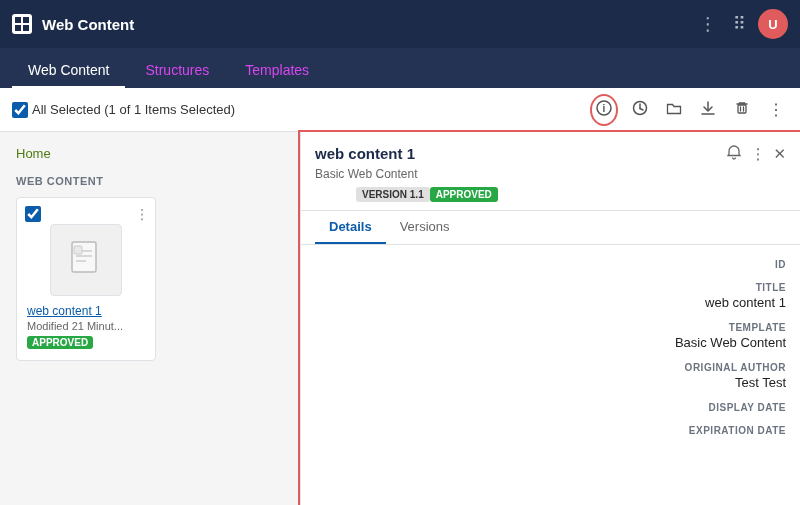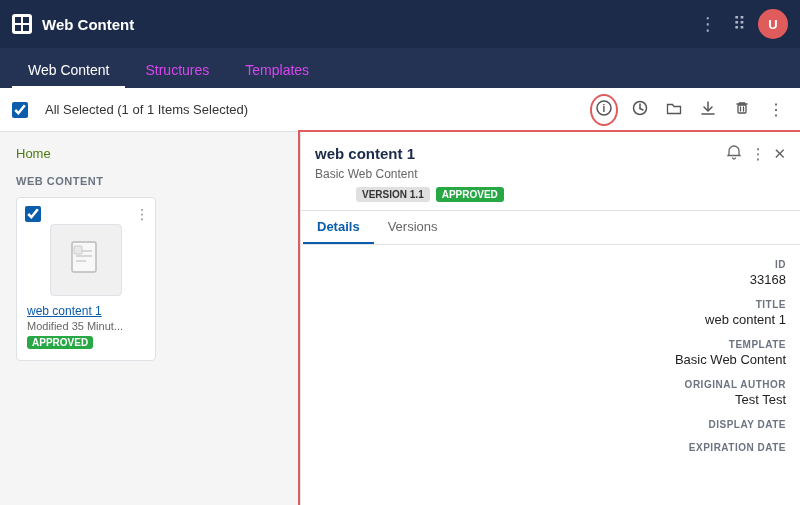--- a/index.html
+++ b/index.html
@@ -69,21 +69,21 @@
     }
 
     
     .toolbar {
       background: #fff;
       height: 44px;
       display: flex;
       align-items: center;
       padding: 9px 12px;
       border-bottom: 1px solid #dee2e6;
-      gap: 17px;
+      gap: 4px;
     }
     .toolbar-checkbox {
       width: 16px; height: 16px;
       accent-color: #0b5cab;
       cursor: pointer;
     }
     .toolbar-label {
       font-size: 13px;
       color: #333;
       flex: 1;
@@ -228,21 +228,21 @@
       color: #666;
       cursor: pointer;
     }
     .detail-subtitle {
       font-size: 12px;
       color: #666;
       margin-bottom: 6px;
     }
     .detail-badges {
       display: flex;
-      gap: 6px;
+      gap: 0;
       align-items: center;
       padding-left: 41px;
     }
     .badge-version {
       background: #e0e0e0;
       color: #333;
       font-size: 10px;
       font-weight: 600;
       padding: 2px 6px;
       border-radius: 3px;
@@ -253,21 +253,21 @@
       font-size: 10px;
       font-weight: 700;
       padding: 2px 6px;
       border-radius: 3px;
     }
 
     
     .detail-tabs {
       display: flex;
       border-bottom: 1px solid #dee2e6;
-      padding: 0 2px;
+      padding: 0 14px;
     }
     .detail-tab {
       font-size: 13px;
       color: #666;
       padding: 8px 14px;
       cursor: pointer;
       border-bottom: 2px solid transparent;
     }
     .detail-tab.active {
       color: #0b5cab;
@@ -379,21 +379,21 @@
             <rect x="6" y="2" width="24" height="30" rx="2" stroke="#bbb" stroke-width="1.5" fill="#f8f8f8"></rect>
             <line x1="10" y1="11" x2="26" y2="11" stroke="#ccc" stroke-width="1.5"></line>
             <line x1="10" y1="16" x2="26" y2="16" stroke="#ccc" stroke-width="1.5"></line>
             <line x1="10" y1="21" x2="20" y2="21" stroke="#ccc" stroke-width="1.5"></line>
             <rect x="8" y="6" width="8" height="8" rx="1" stroke="#ccc" stroke-width="1" fill="#e8e8e8"></rect>
           </svg>
         </div>
         <div style="display:flex;align-items:center;justify-content:space-between;">
           <div>
             <div class="card-title">web content 1</div>
-            <div class="card-subtitle">Modified 35 Minut...</div>
+            <div class="card-subtitle">Modified 21 Minut...</div>
             <span class="card-badge">APPROVED</span>
           </div>
           <span class="card-menu-btn">⋮</span>
         </div>
       </div>
     </div>
   </div>
 
   <div class="right-panel">
     <div class="detail-header">
@@ -418,21 +418,20 @@
     </div>
 
     <div class="detail-tabs">
       <div class="detail-tab active">Details</div>
       <div class="detail-tab">Versions</div>
     </div>
 
     <div class="detail-content">
       <div class="detail-field">
         <div class="field-label">ID</div>
-        <div class="field-value">33168</div>
       </div>
       <div class="detail-field">
         <div class="field-label">TITLE</div>
         <div class="field-value">web content 1</div>
       </div>
       <div class="detail-field">
         <div class="field-label">TEMPLATE</div>
         <div class="field-value">Basic Web Content</div>
       </div>
       <div class="detail-field">

